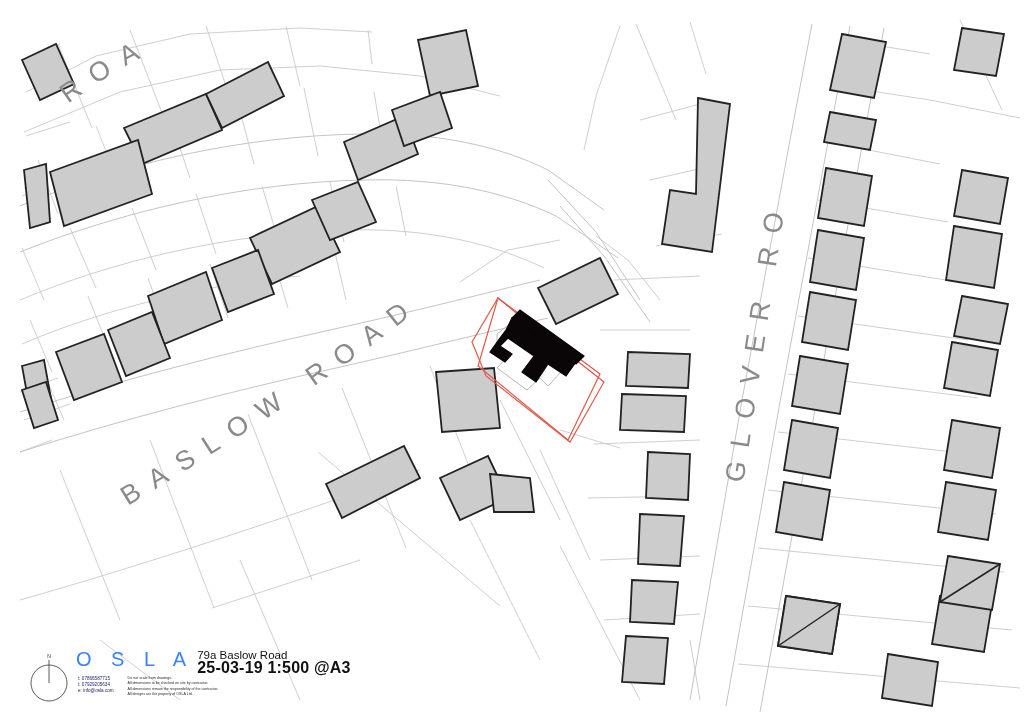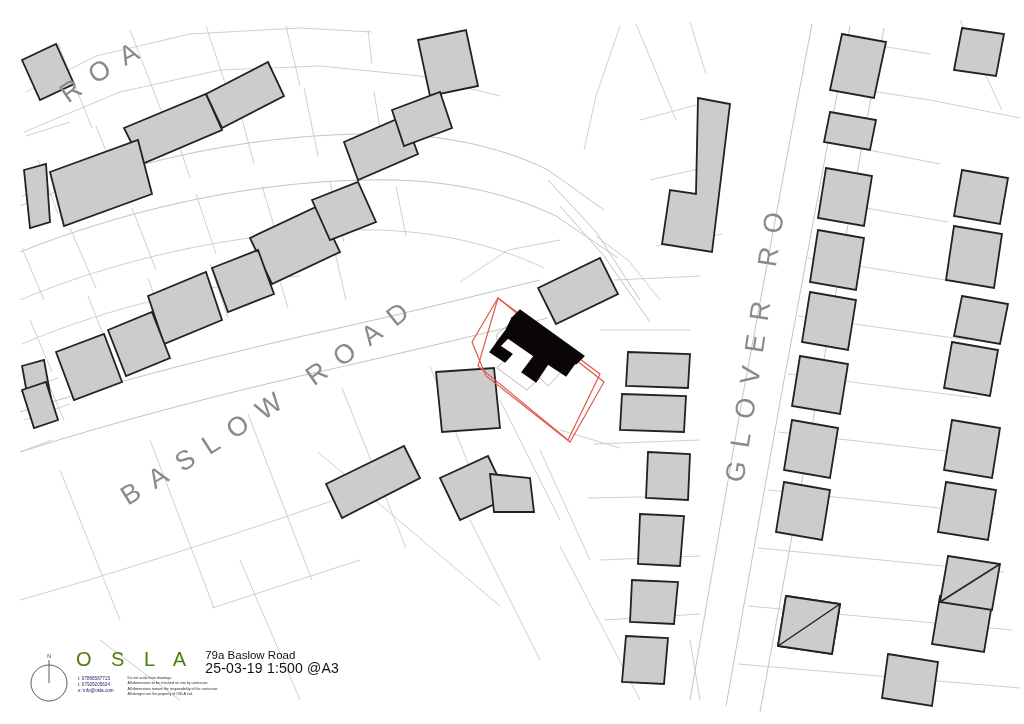--- a/index.html
+++ b/index.html
@@ -94,40 +94,41 @@
     position: absolute;
     left: 50px;
     top: 3px;
     display: flex;
     align-items: flex-start;
   }
   .osla {
     font-family: "Liberation Sans", sans-serif;
     font-size: 20px;
     letter-spacing: 7px;
-    color: #4d7c0f;
+    color: #3b82f6;
     line-height: 22px;
     white-space: nowrap;
   }
   .proj-block {
-    margin-left: 12px;
+    margin-left: 4px;
     margin-top: 1px;
   }
   .proj-name {
     font-size: 11.5px;
     color: #111111;
     line-height: 13px;
     white-space: nowrap;
   }
   .proj-meta {
-    font-size: 14px;
+    font-size: 16px;
     color: #111111;
     line-height: 12px;
     white-space: nowrap;
     letter-spacing: 0.2px;
+    font-weight: bold;
   }
   #fineprint {
     position: absolute;
     left: 52px;
     top: 31px;
     display: flex;
     gap: 14px;
   }
   .contact-col {
     font-size: 4.6px;

